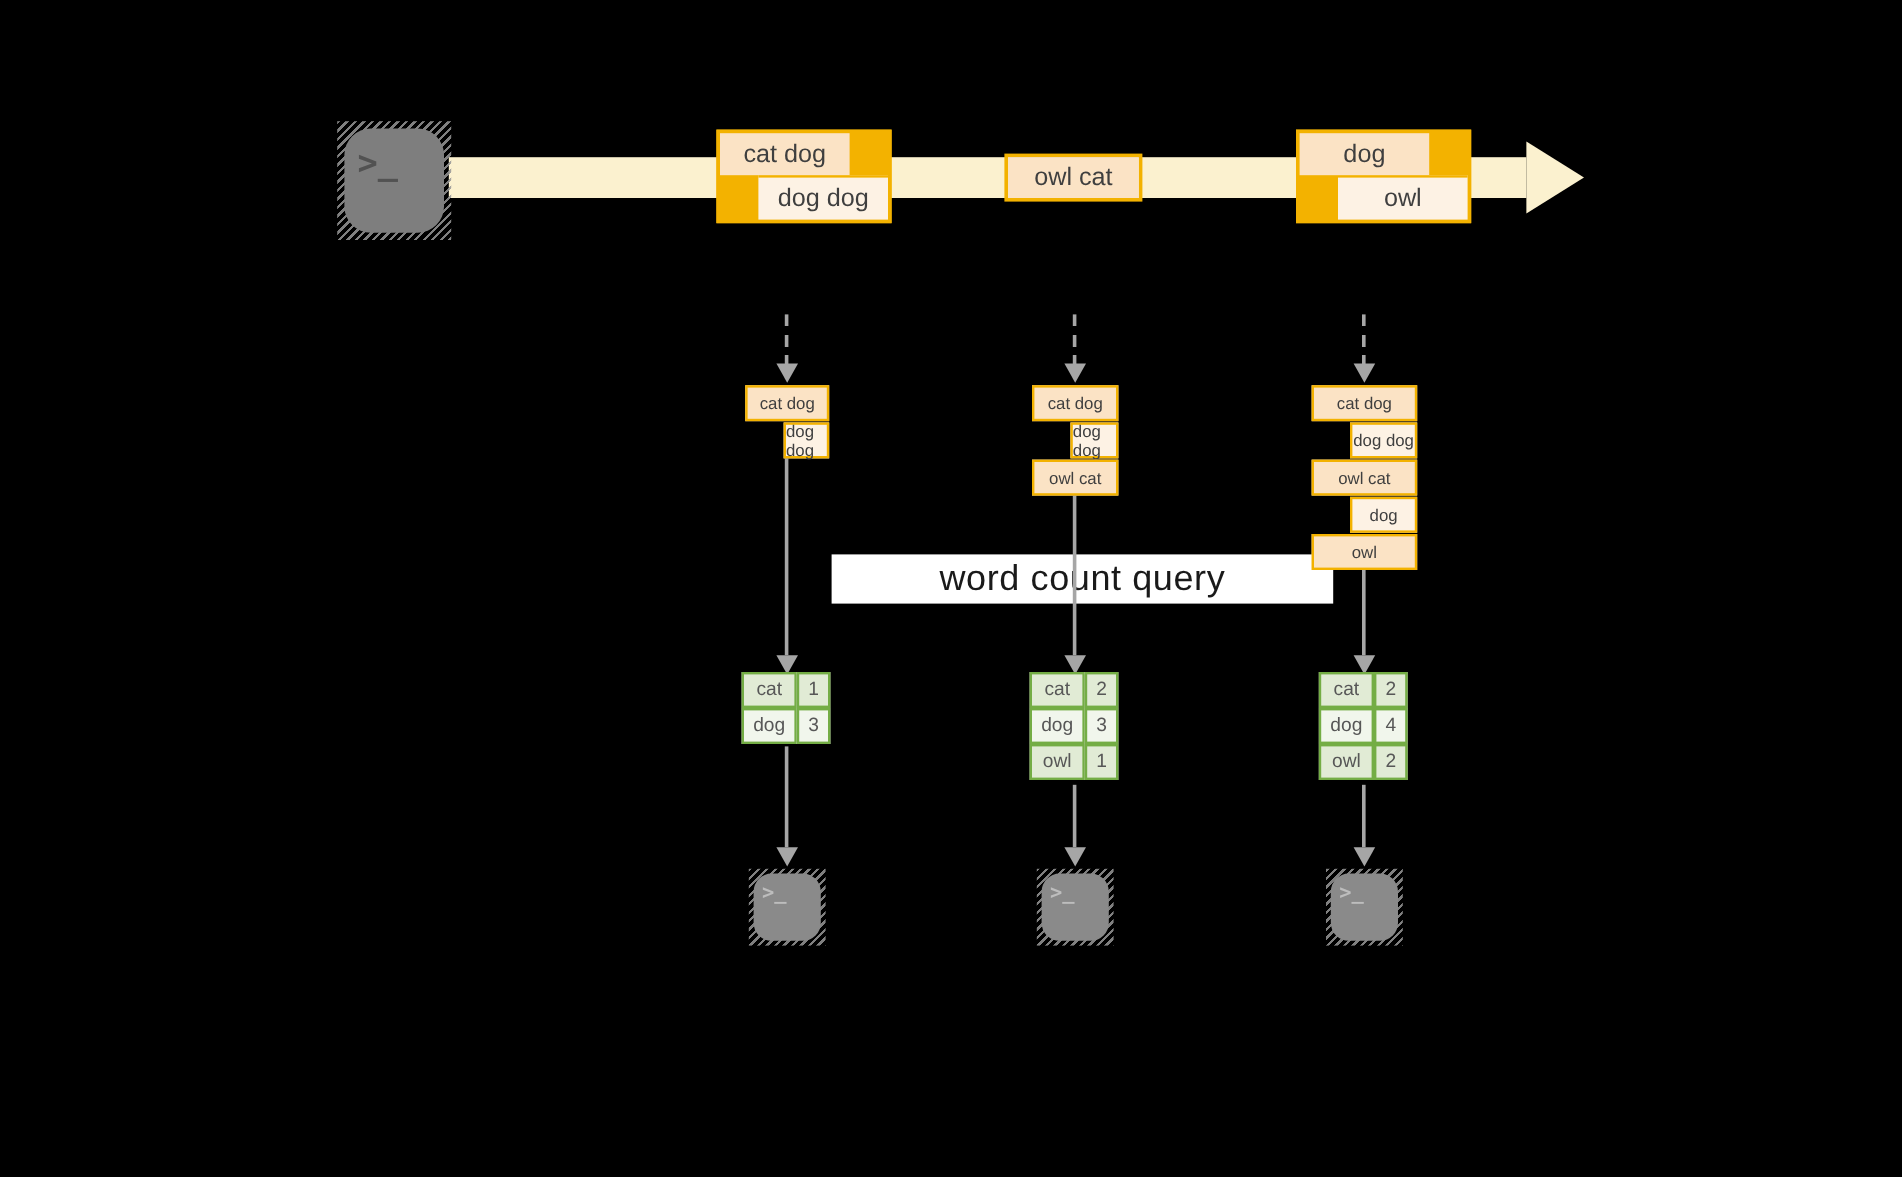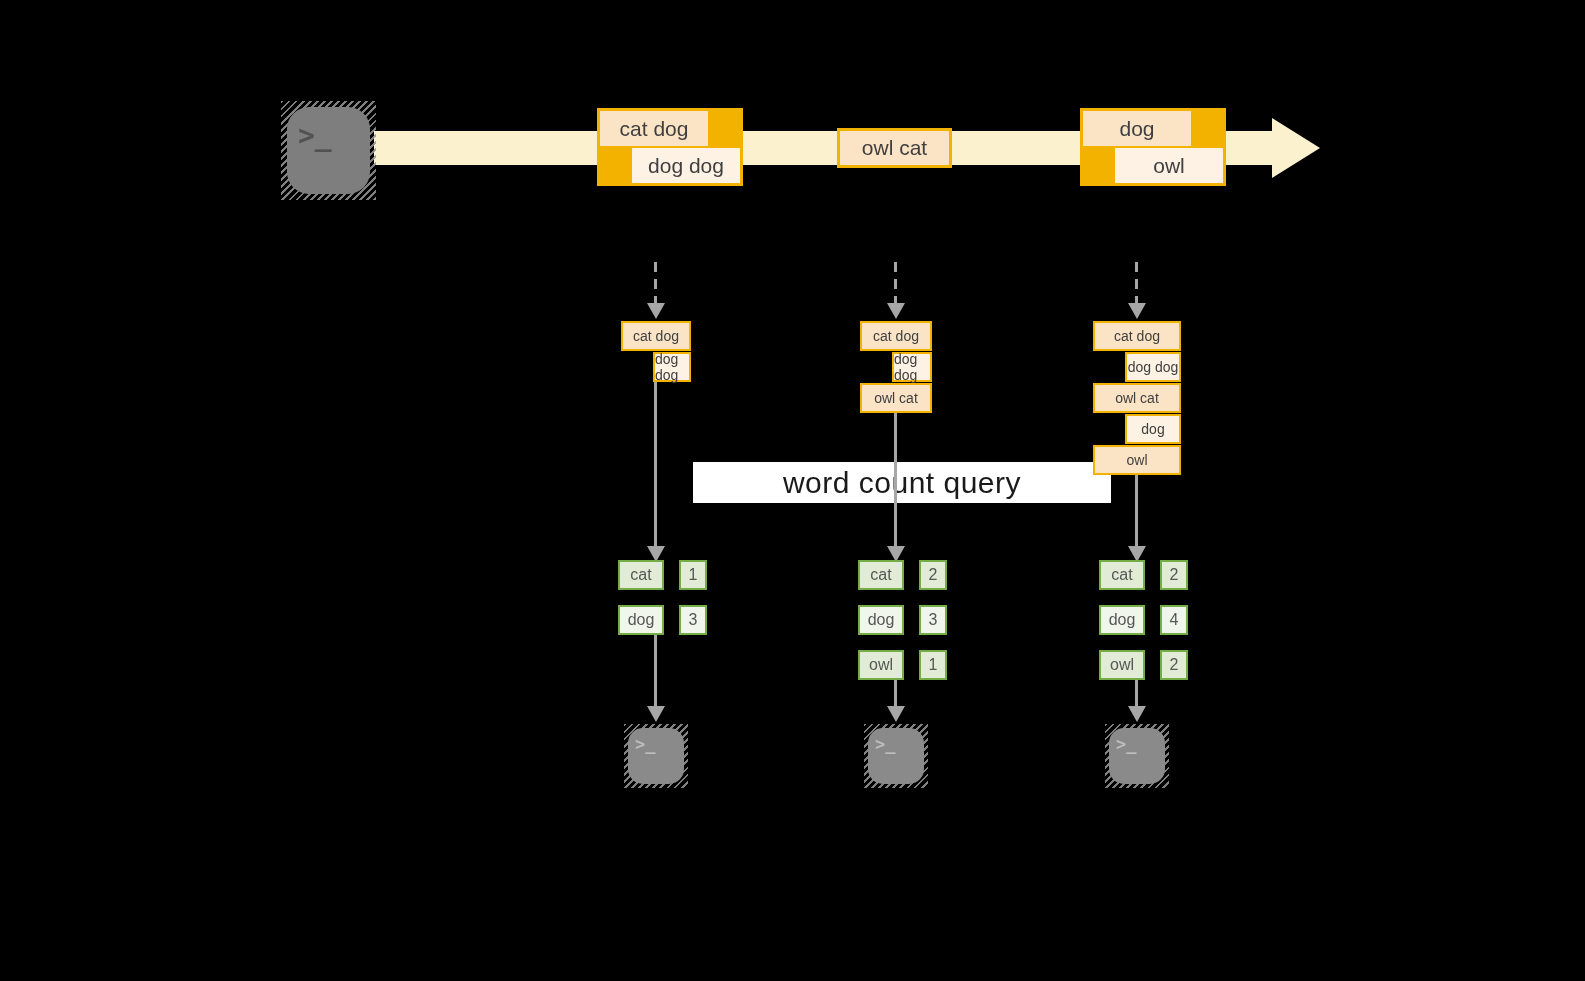--- a/index.html
+++ b/index.html
@@ -36,21 +36,21 @@
   .buffer{position:absolute;display:flex;flex-direction:column;gap:1px;z-index:3;}
   .bcell{height:26px;border:2px solid var(--gold);display:flex;align-items:center;
          justify-content:center;font-size:14px;color:var(--ink);}
 
   
   .qband{position:absolute;left:693px;top:462px;width:418px;height:41px;background:#fff;
          z-index:1;display:flex;align-items:center;justify-content:center;}
   .qband span{font-size:30px;color:#1A1A1A;letter-spacing:.5px;}
 
   
-  .gtable{position:absolute;display:grid;grid-template-columns:46px 28px;gap:15px;z-index:3;}
+  .gtable{position:absolute;display:grid;grid-template-columns:46px 28px;gap:0;z-index:3;}
   .gcell{border:2px solid var(--green);height:26px;display:flex;align-items:center;
          justify-content:center;font-size:16px;color:#575757;}
   .ga{background:var(--green-a);} .gb{background:var(--green-b);}
 
   
   .term{position:absolute;z-index:3;}
   .hatch{position:absolute;inset:0;
          background:repeating-linear-gradient(135deg,rgba(150,150,150,.85) 0 2px,transparent 2px 5px);}
   .tbody{position:absolute;}
   .term.big .tbody{inset:6px;border-radius:22px;background:var(--term-top);}

